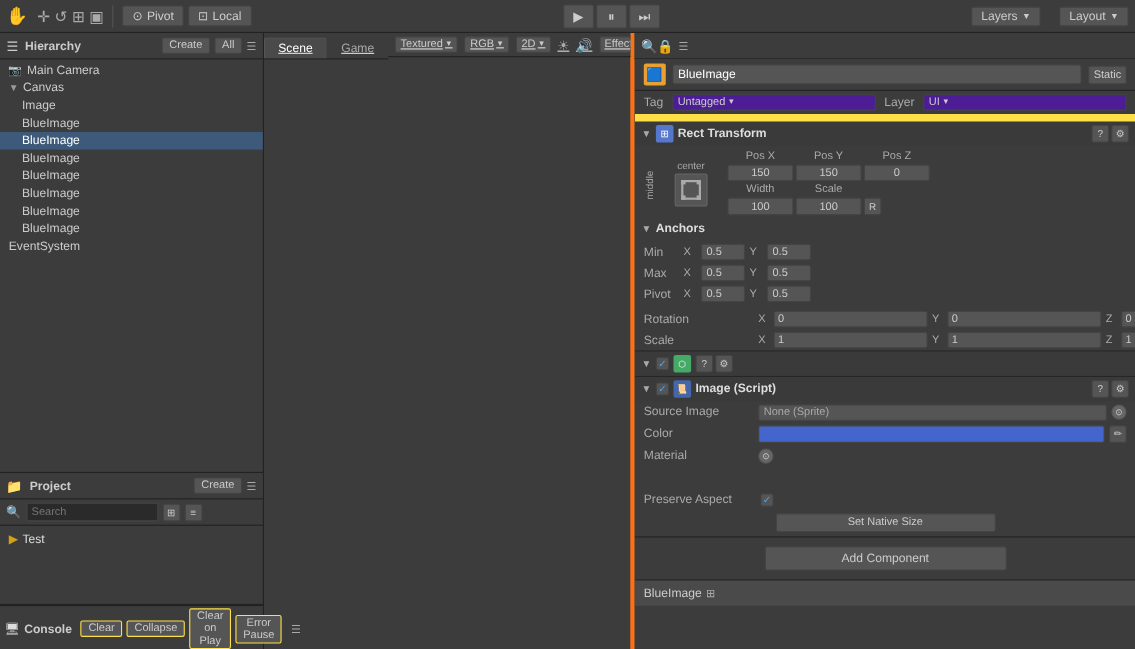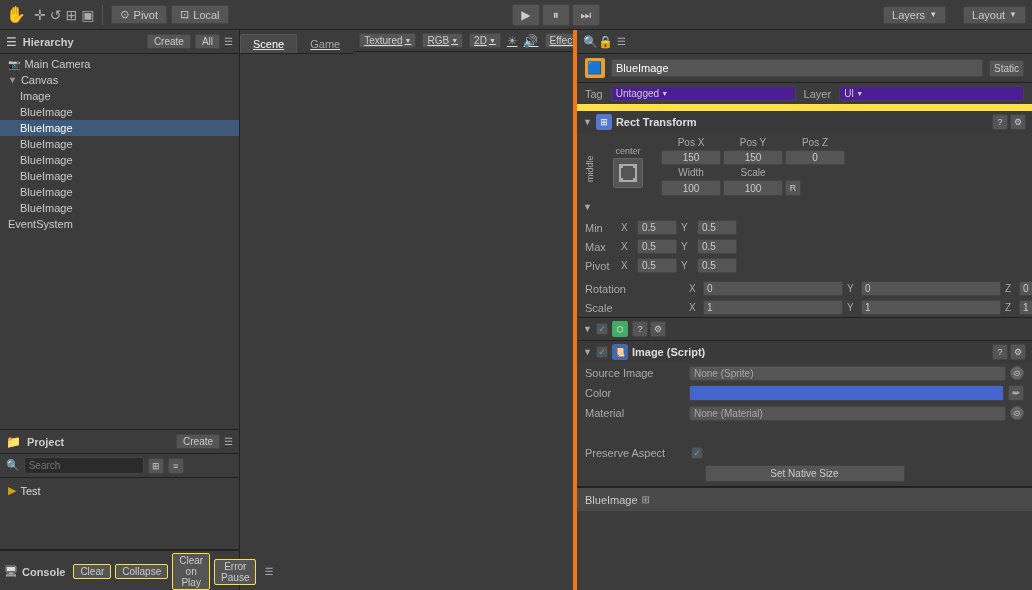--- a/index.html
+++ b/index.html
@@ -886,20 +886,21 @@
             <input class="rt-val" type="text" value="100" style="">
             <input class="rt-val" type="text" value="100" style="">
             <div style="display:flex;gap:2px;">
               <button class="comp-menu-btn">R</button>
             </div>
           </div>
         </div>
 
         <div class="component-header" style="background:transparent;padding:2px 6px;">
           <span class="comp-arrow">▼</span>
+          <span class="comp-title">Anchors</span>
         </div>
         <div class="anchor-diagram">
           <div class="anchor-section">
             <span class="anchor-section-label">Min</span>
             <div class="anchor-xy">
               <span class="anchor-xy-lbl">X</span>
               <input class="anchor-xy-val" type="text" value="0.5" style="">
               <span class="anchor-xy-lbl">Y</span>
               <input class="anchor-xy-val" type="text" value="0.5" style="">
             </div>
@@ -992,32 +993,32 @@
         </div>
 
         <div class="color-row">
           <span class="color-label">Color</span>
           <div class="color-swatch" style="background: rgb(68, 102, 204);"></div>
           <div class="color-edit-btn">✏</div>
         </div>
 
         <div class="property-row">
           <span class="prop-label">Material</span>
-          <div class="none-field">None (Material)</div>
           <div class="circ-btn">⊙</div>
         </div>
 
         <div class="checkbox-row">
           <span class="prop-label">Preserve Aspect</span>
           <div class="prop-checkbox checked"></div>
         </div>
 
         <button class="set-native-btn">Set Native Size</button>
       </div>
 
+      <button class="add-component-btn">Add Component</button>
 
       <div class="blue-image-bar">
         <span>BlueImage</span>
         <span style="font-size:10px;color:#aaa;">⊞</span>
       </div>
 
     </div>
   </div>
 
 </div>

